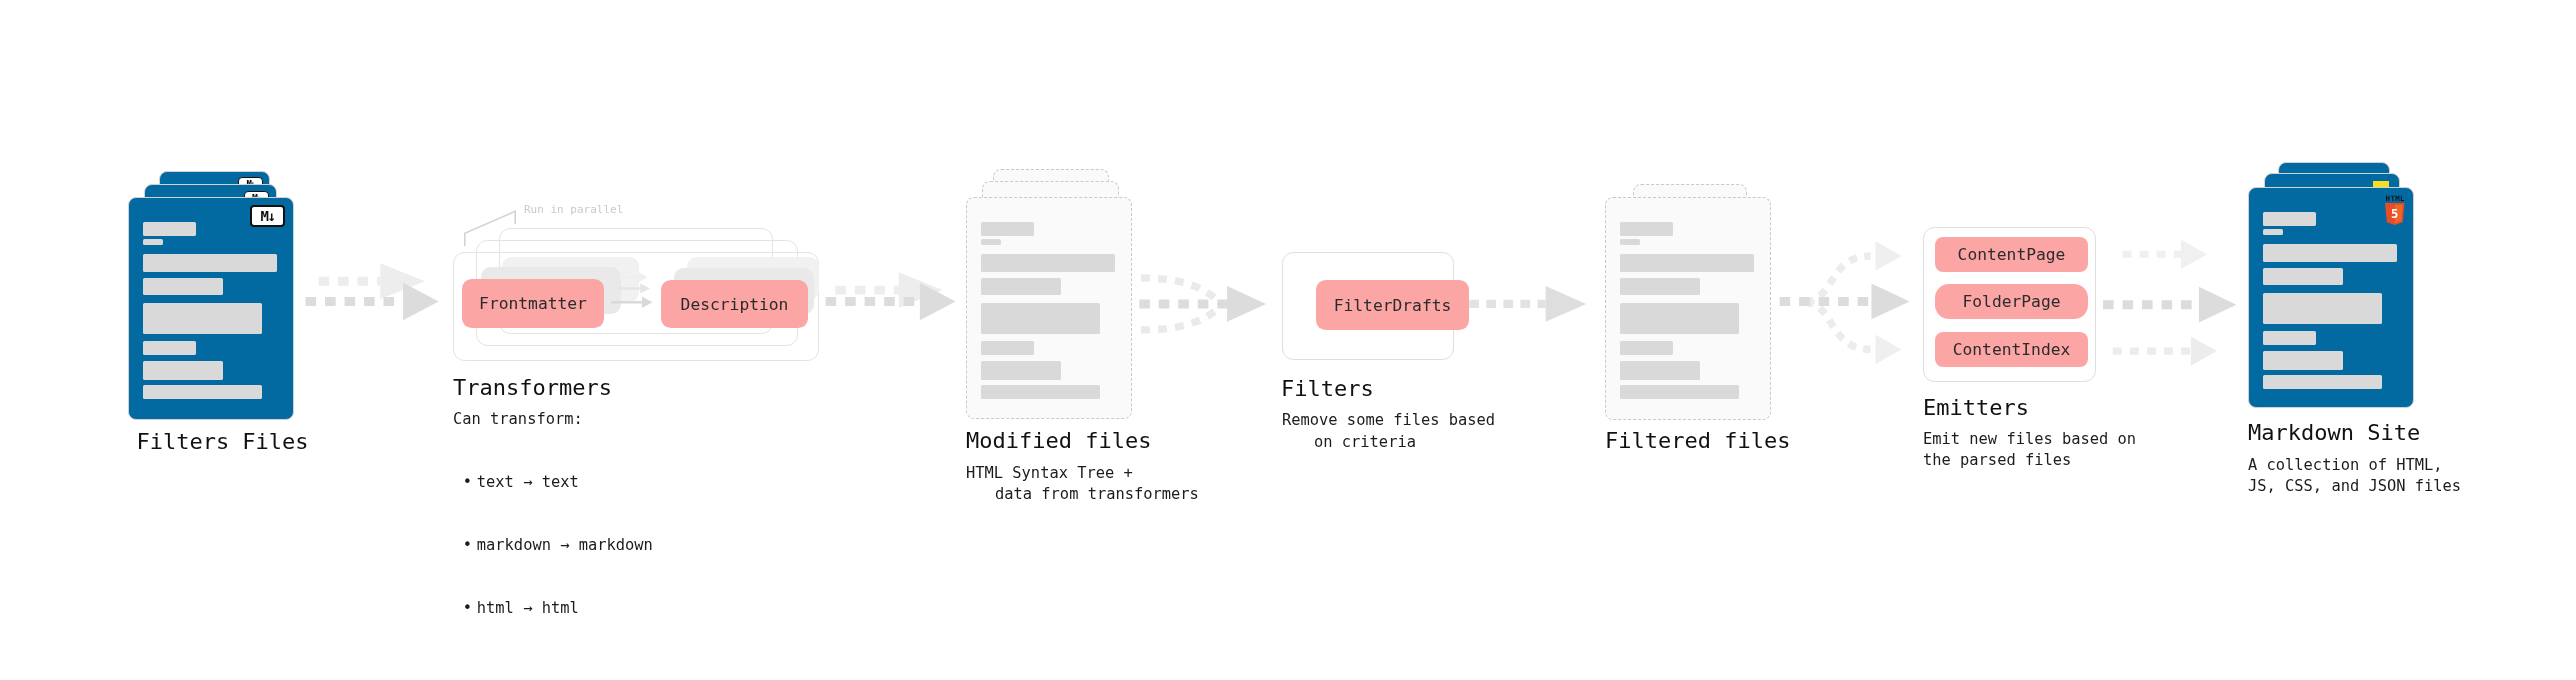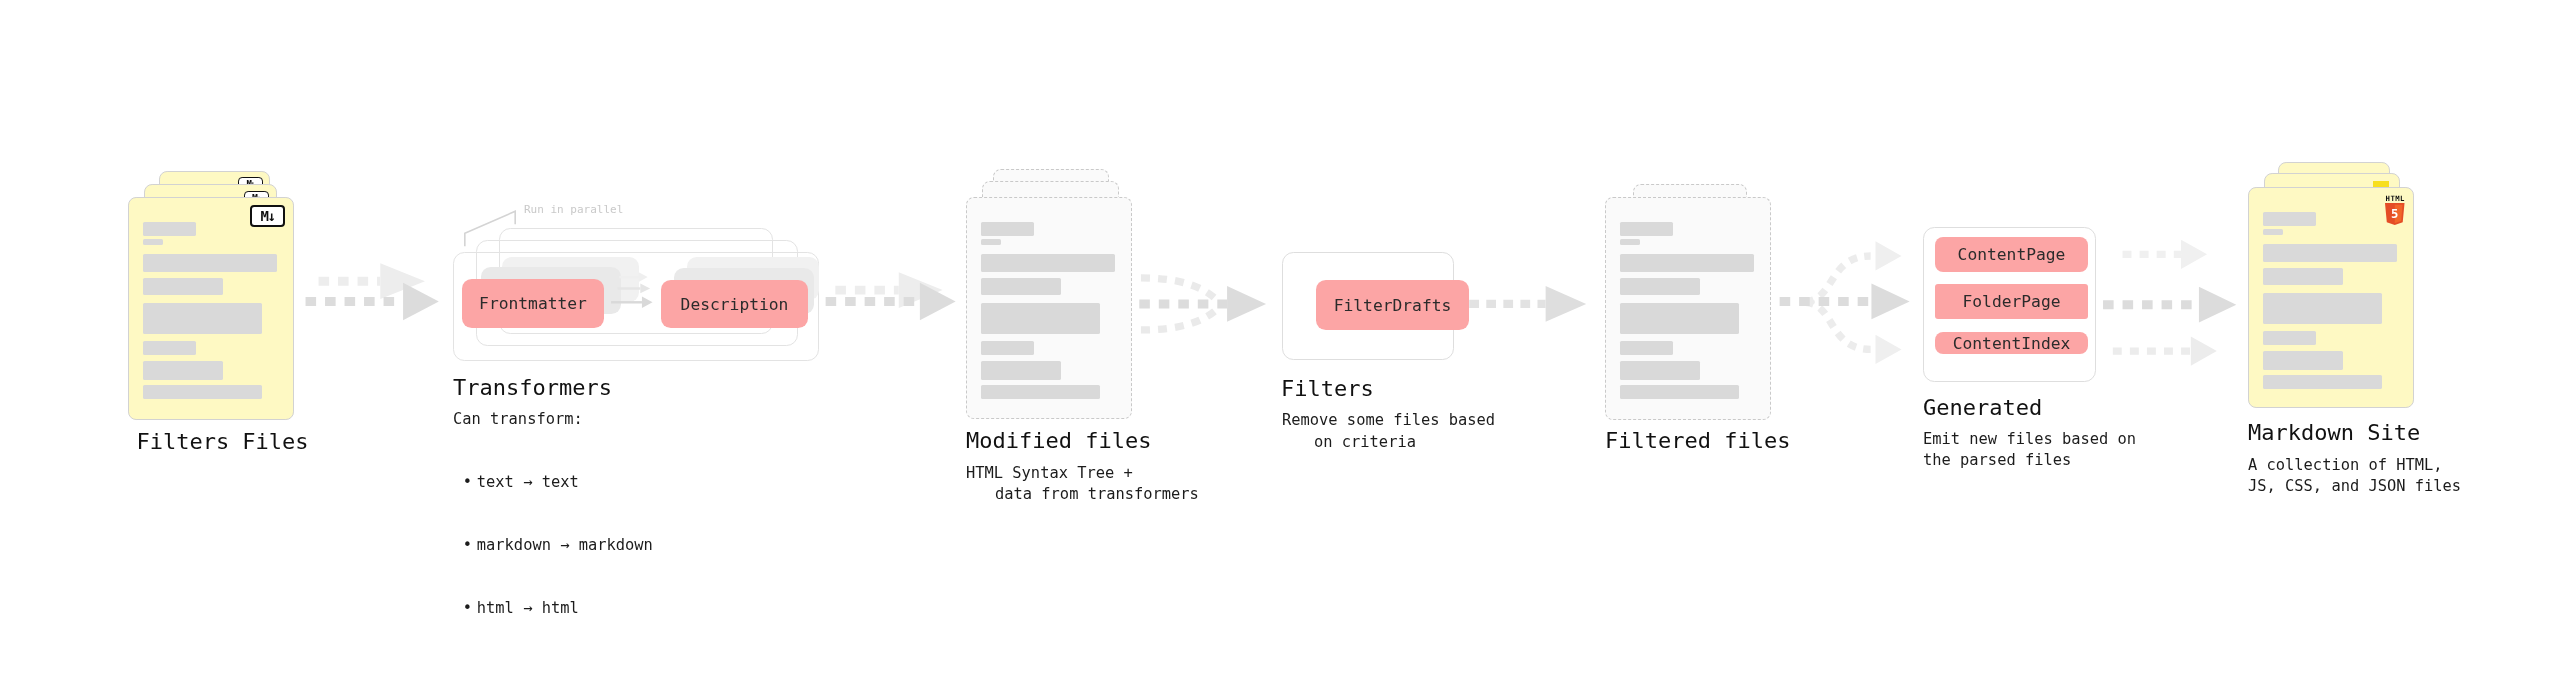--- a/index.html
+++ b/index.html
@@ -1,20 +1,20 @@
 <!DOCTYPE html>
 <html style="font-size:13px"><head>
 <meta charset="utf-8">
 <style>
   html,body{margin:0;padding:0;background:#ffffff;}
   .canvas{position:relative;width:2576px;height:681px;background:#ffffff;overflow:hidden;
           font-family:"DejaVu Sans Mono","Liberation Mono",monospace;}
 
   
-  .doc{position:absolute;background:#fef9c3;border:1.6px solid #d2d2d2;border-radius:8.1px;box-sizing:border-box;}
+  .doc{position:absolute;background:#0369a1;border:1.6px solid #d2d2d2;border-radius:8.1px;box-sizing:border-box;}
   .doc.dashed{background:#fafafa;border:1.6px dashed #c9c9c9;}
   .doc-lines{padding:23.6px 0 0 14px;}
   .bar{display:block;background:#d9d9d9;border-radius:1.6px;}
   .b1{width:53px;height:14px;margin-top:0;}
   .b2{width:19.5px;height:5.7px;margin-top:3.3px;}
   .b3{width:134px;height:18px;margin-top:9.8px;}
   .b4{width:80px;height:17px;margin-top:5.7px;}
   .b5{width:119px;height:31px;margin-top:8.1px;}
   .b6{width:53px;height:14.6px;margin-top:6.5px;}
   .b7{width:80px;height:18.7px;margin-top:5.7px;}
@@ -149,23 +149,23 @@
           <i class="bar b7"></i>
           <i class="bar b8"></i>
       </div>
     </div>
     <div class="stage-label" style="left:1605px;top:428px;">Filtered files</div>
   </div>
 
   <div>
     <div class="wbox" style="left:1923px;top:227px;width:173px;height:155px;"></div>
     <div class="pill" style="left:1935px;top:237px;width:153px;height:35px;border-radius:8.1px;">ContentPage</div>
-    <div class="pill" style="left:1935px;top:284px;width:153px;height:35px;border-radius:3px;">FolderPage</div>
-    <div class="pill" style="left:1935px;top:332px;width:153px;height:22px;border-radius:8.1px;">ContentIndex</div>
-    <div class="stage-label" style="left:1923px;top:395px;">Generated</div>
+    <div class="pill" style="left:1935px;top:284px;width:153px;height:35px;border-radius:14px;">FolderPage</div>
+    <div class="pill" style="left:1935px;top:332px;width:153px;height:35px;border-radius:8.1px;">ContentIndex</div>
+    <div class="stage-label" style="left:1923px;top:395px;">Emitters</div>
     <div class="desc" style="left:1923px;top:429px;">Emit new files based on</div>
     <div class="desc" style="left:1923px;top:450px;">the parsed files</div>
   </div>
 
   <div>
     <div class="doc" style="left:2278px;top:162px;width:112px;height:49px;">
       <div class="css-mini">
         <span class="t">CSS</span><i class="u"></i>
       </div>
     </div>

